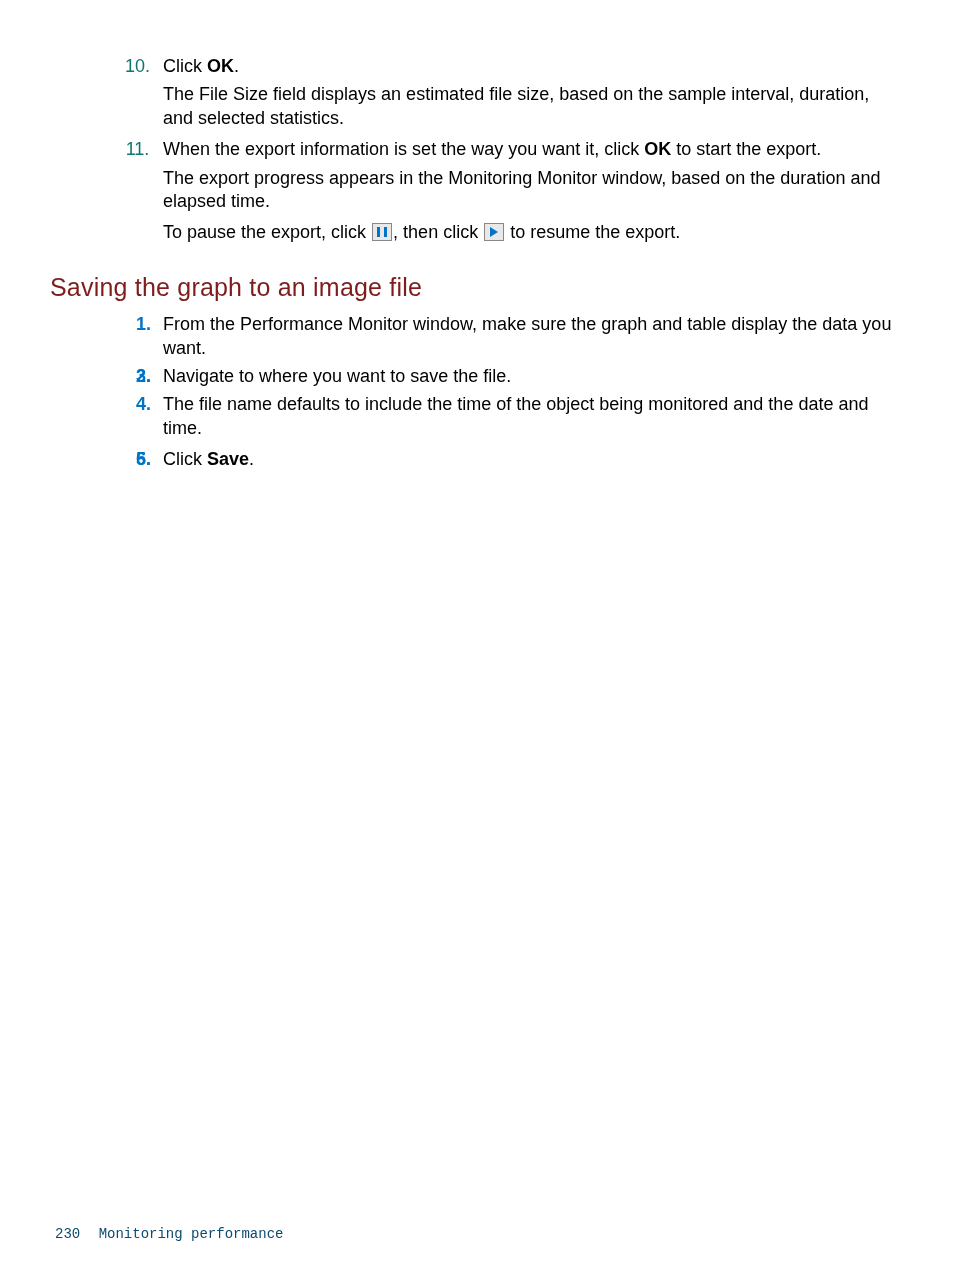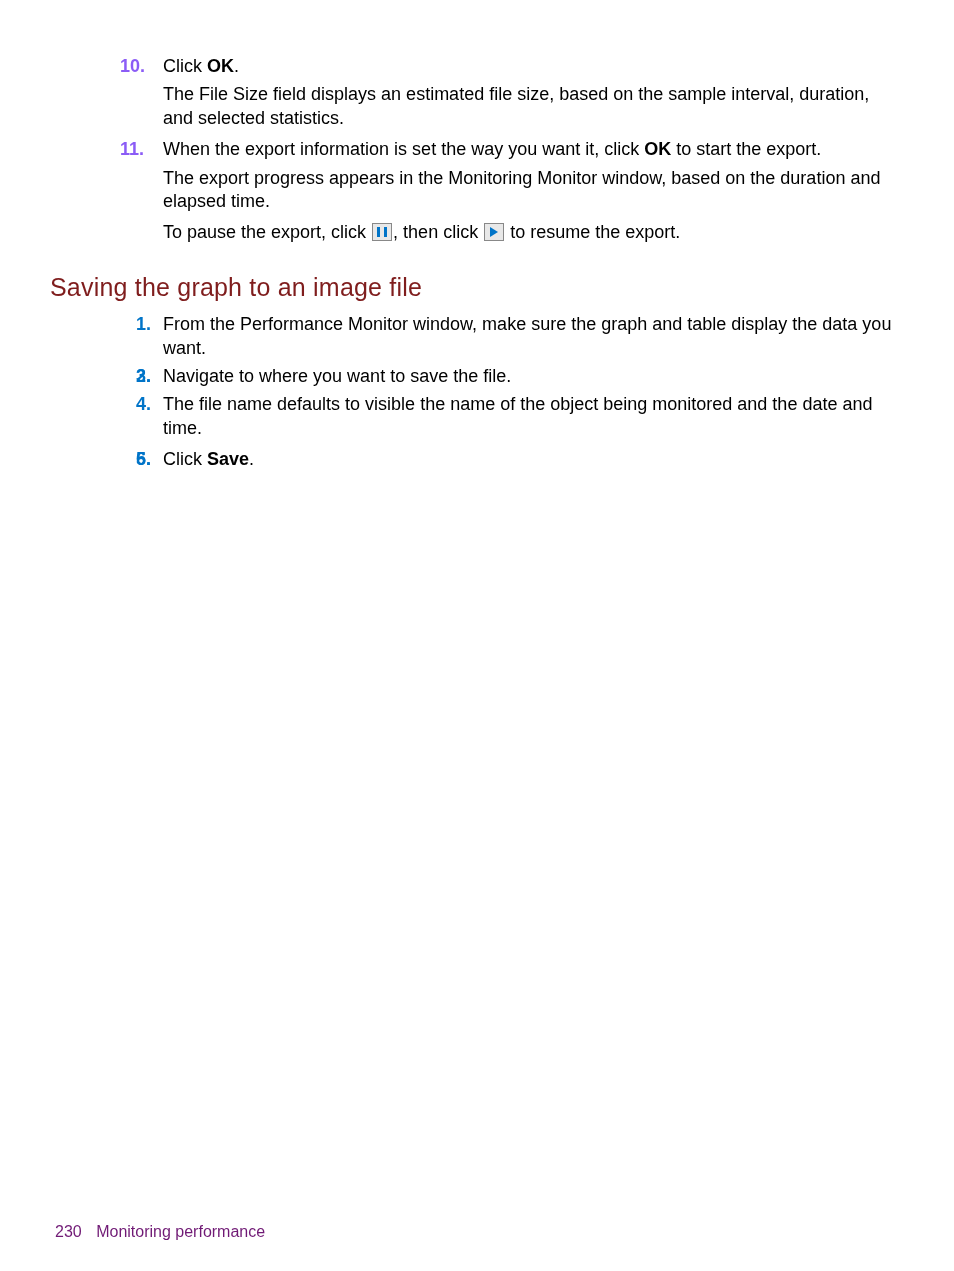--- a/index.html
+++ b/index.html
@@ -28,23 +28,23 @@
   ol.main-list > li {
     position: relative;
     padding-left: 38px;
     margin-bottom: 6px;
   }
   ol.main-list > li .num {
     position: absolute;
     left: -5px;
     top: 0;
     width: 35px;
-    text-align: left;
-    font-weight: bold;
-    color: #8b5cf6;
+    text-align: center;
+    font-weight: normal;
+    color: #0f766e;
   }
   ol.sub-list {
     list-style: none;
     padding: 0;
     margin: 0;
   }
   ol.sub-list > li {
     position: relative;
     padding-left: 38px;
     margin-bottom: 5px;
@@ -102,22 +102,23 @@
   .stop-icon::before {
     content: "";
     position: absolute;
     left: 4px; top: 3px; right: 4px; bottom: 3px;
     background: #0074c8;
   }
   .footer {
     position: absolute;
     bottom: 28px;
     left: 55px;
-    font-size: 16px;
-    color: #701a75;
+    font-size: 14px;
+    color: #0c4a6e;
+    font-family: Liberation Mono, monospace;
   }
   .footer .page-num {
     margin-right: 10px;
   }
   b { font-weight: bold; }
 </style>
 </head>
 <body>
 
 <div class="content">
@@ -152,21 +153,21 @@
     </li>
     <li>
       <span class="num">2.</span>
     </li>
     <li>
       <span class="num">3.</span>
       <span>Navigate to where you want to save the file.</span>
     </li>
     <li>
       <span class="num">4.</span>
-      <p>The file name defaults to visible the name of the object being monitored and the date and time.</p>
+      <p>The file name defaults to include the time of the object being monitored and the date and time.</p>
     </li>
     <li>
       <span class="num">5.</span>
     </li>
     <li>
       <span class="num">6.</span>
       <span>
         <span>Click </span><b>Save</b><span>.</span>
       </span>
     </li>

